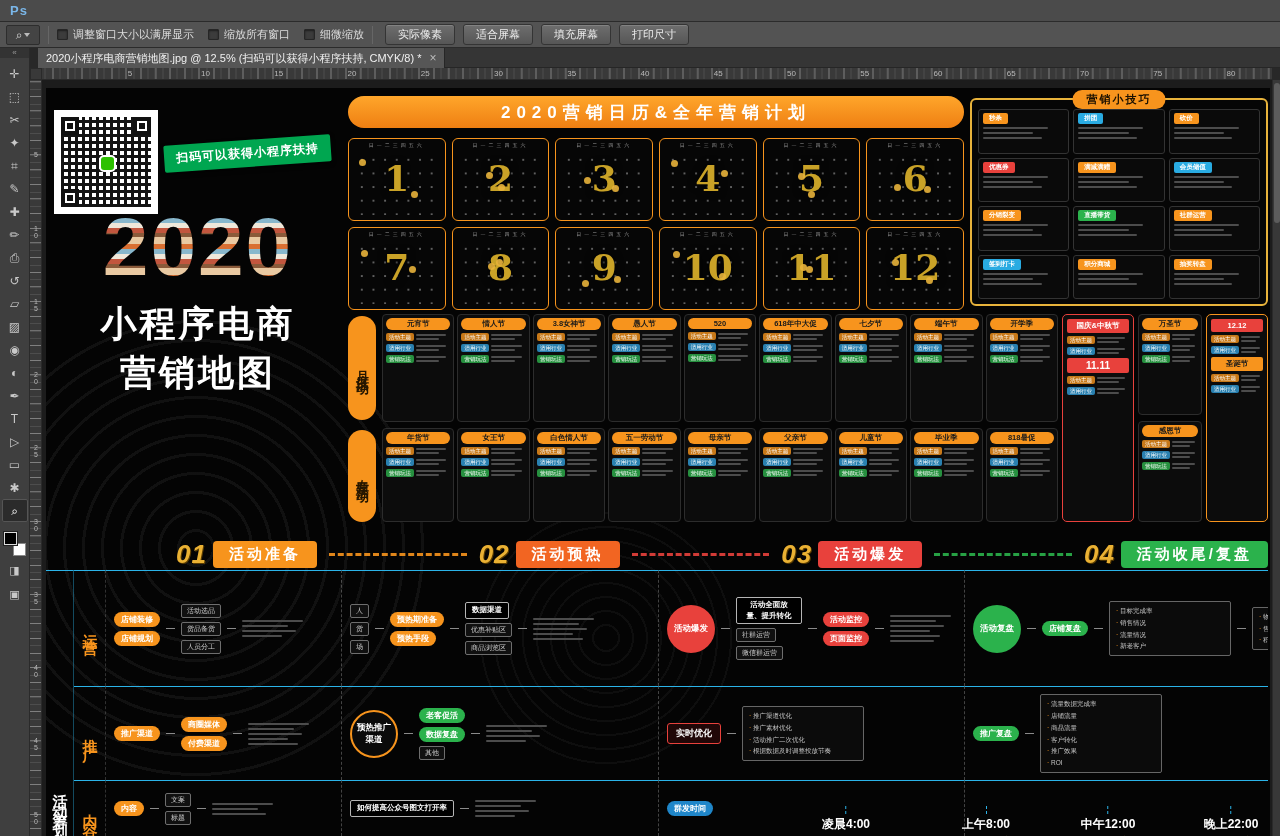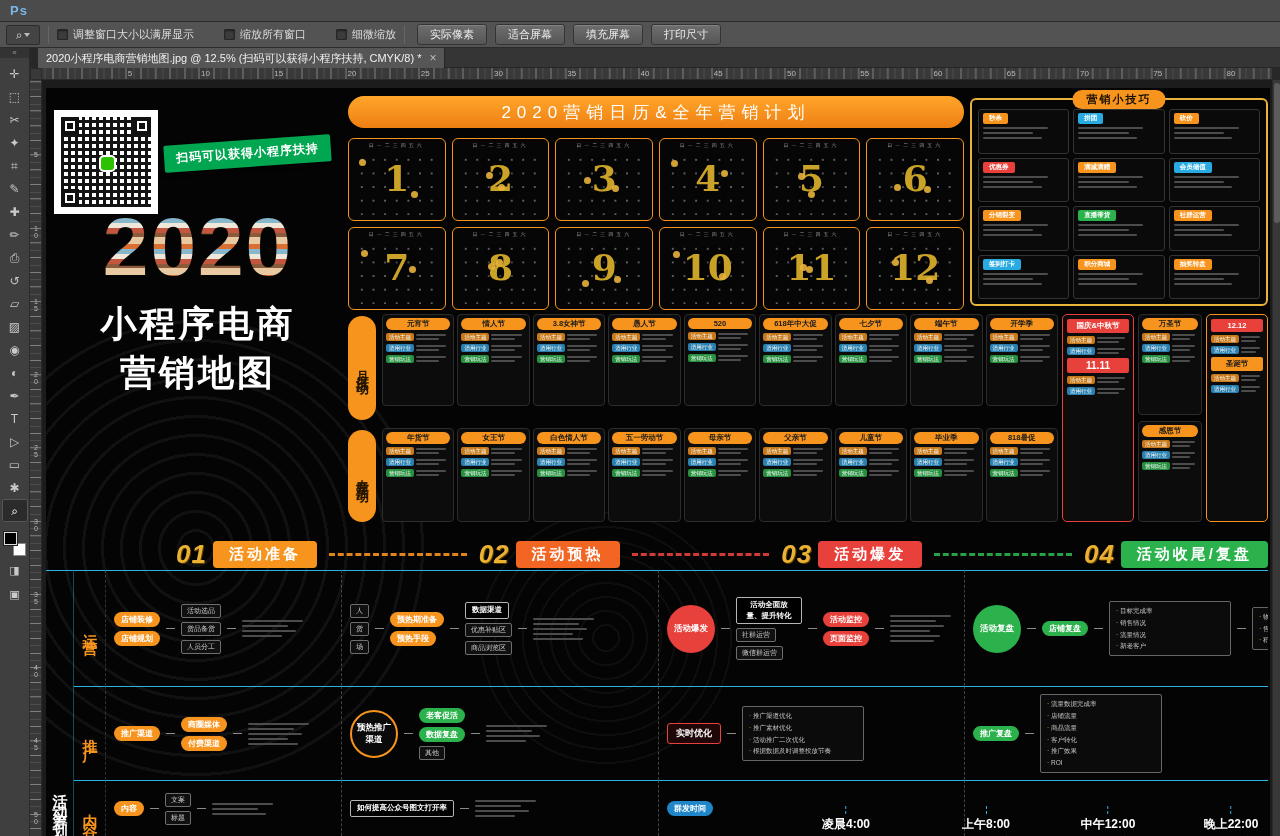--- a/index.html
+++ b/index.html
@@ -13,21 +13,21 @@
 .ps-logo{color:#7ab6e8;font-weight:bold;padding:0 10px;font-size:13px;letter-spacing:1px}
 .menu-list{display:flex;height:100%;align-items:center}
 .menu-item{padding:0 9px;line-height:22px;cursor:default}
 
 .optionsbar{position:absolute;left:0;top:22px;width:1280px;height:26px;background:#535353;
   border-bottom:1px solid #2b2b2b;display:flex;align-items:center;color:#ddd;font-size:11px}
 .tool-badge{width:34px;height:20px;margin-left:6px;background:#444;border:1px solid #2d2d2d;
   border-radius:2px;display:flex;align-items:center;justify-content:center;color:#ccc;font-size:12px;gap:2px}
 .caret{width:0;height:0;border-left:3px solid transparent;border-right:3px solid transparent;border-top:4px solid #bbb;display:inline-block}
 .sep{width:1px;height:18px;background:#3a3a3a;margin:0 8px;border-right:1px solid #666}
-.cb-list{display:flex;align-items:flex-end;gap:30px}
+.cb-list{display:flex;align-items:flex-end;gap:14px}
 .cb-item{display:flex;align-items:center;gap:5px}
 .cb-box{width:11px;height:11px;background:#3c3c3c;border:1px solid #262626;border-radius:1px;box-shadow:inset 0 1px 2px rgba(0,0,0,.5)}
 .btn-list{display:flex;align-items:center;gap:8px;margin-left:4px}
 .ps-btn{background:linear-gradient(180deg,#6e6e6e,#565656);border:1px solid #343434;border-radius:3px;
   padding:2px 12px;color:#eee;font-size:11px;box-shadow:inset 0 1px 0 rgba(255,255,255,.15)}
 
 .toolstrip{position:absolute;left:0;top:48px;width:30px;height:788px;background:#3f3f3f;border-right:1px solid #2a2a2a}
 .strip-head{height:10px;background:#333;color:#999;font-size:8px;text-align:center;line-height:10px}
 .tool-icons{display:flex;flex-direction:column;align-items:center;padding-top:4px}
 .tool-btn{width:26px;height:23px;display:flex;align-items:center;justify-content:center;color:#c9c9c9;font-size:12px;border-radius:2px}
@@ -79,21 +79,21 @@
 
 .year{position:absolute;left:14px;top:118px;width:276px;text-align:center;font-size:82px;font-weight:900;line-height:1;
   letter-spacing:2px;z-index:2;
   background:repeating-linear-gradient(180deg,#e9c9a2 0 7px,#d96f32 7px 12px,#88b7cc 12px 17px,#efe8da 17px 22px,#c2563e 22px 27px,#8a5a3a 27px 31px);
   -webkit-background-clip:text;background-clip:text;color:transparent}
 .ptitle{position:absolute;left:14px;top:212px;width:276px;text-align:center;color:#fff;font-size:36px;font-weight:900;
   letter-spacing:3px;line-height:1.35;z-index:2}
 
 .cal-header{position:absolute;left:302px;top:8px;width:616px;height:32px;border-radius:16px;
   background:linear-gradient(180deg,#ffa62b,#ef7f12);display:flex;align-items:center;justify-content:center;
-  color:#fff;font-weight:normal;font-size:17px;letter-spacing:6px;z-index:2}
+  color:#fff;font-weight:bold;font-size:17px;letter-spacing:6px;z-index:2}
 
 .cal-grid{position:absolute;left:302px;top:50px;width:616px;height:172px;display:grid;
   grid-template-columns:repeat(6,1fr);grid-template-rows:1fr 1fr;gap:6px;z-index:2}
 .cal{border:1.5px solid #f7941d;border-radius:6px;background:#060606;position:relative;overflow:hidden;padding:3px 5px}
 .cal-wk{font-size:5px;color:#9a9a9a;letter-spacing:3px;text-align:center}
 .cal-dots{position:absolute;left:7px;right:7px;top:14px;bottom:5px;
   background-image:radial-gradient(circle,#5f5f5f 0.9px,transparent 1.3px);background-size:14.2% 22%}
 .cal-num{position:absolute;left:0;right:0;top:12px;text-align:center;font-family:"DejaVu Serif","Liberation Serif",serif;
   font-weight:bold;font-size:36px;color:#c9a227;line-height:1.5;text-shadow:0 0 8px rgba(0,0,0,.85)}
 .gdot{position:absolute;width:7px;height:7px;border-radius:50%;background:#e8b33b;opacity:.9}
@@ -106,21 +106,21 @@
 .tip{background:#0a0a0a;border:1px solid #333;border-radius:3px;padding:3px 4px;display:flex;flex-direction:column;gap:3px;overflow:hidden}
 .tip-head{align-self:flex-start;font-size:6.5px;font-weight:bold;color:#fff;padding:1px 6px;border-radius:2px;white-space:nowrap}
 .tip i,.tbars i,.nd-bars i{display:block;height:2px;background:#4c4c4c;border-radius:1px}
 
 .vlabel{position:absolute;left:302px;width:28px;background:#f7941d;border-radius:14px;color:#241600;font-weight:bold;
   font-size:13px;writing-mode:vertical-rl;letter-spacing:4px;display:flex;align-items:center;justify-content:center;z-index:2}
 .vl1{top:228px;height:104px}
 .vl2{top:342px;height:92px}
 
 .cards-row{position:absolute;left:336px;width:676px;display:flex;gap:3px;z-index:2}
-.row-monthly{top:226px;height:92px}
+.row-monthly{top:226px;height:108px}
 .row-special{top:340px;height:94px}
 .mcard{flex:1 1 0;min-width:0;background:#0c0c0c;border:1px solid #2c2c2c;border-radius:4px;padding:3px;
   display:flex;flex-direction:column;gap:3px;overflow:hidden}
 .mcard-head{background:#f7941d;color:#1a1a1a;font-weight:bold;font-size:7.5px;text-align:center;border-radius:6px;
   padding:1px 2px;white-space:nowrap;overflow:hidden}
 .tagline{display:flex;gap:2px;align-items:flex-start}
 .tag{flex:none;font-size:5.5px;color:#fff;border-radius:2px;padding:1px 3px;line-height:6px;white-space:nowrap}
 .t-o{background:#c77818}.t-b{background:#2980b0}.t-g{background:#26903f}
 .tbars{flex:1;display:flex;flex-direction:column;gap:2px;padding-top:1px}
 

